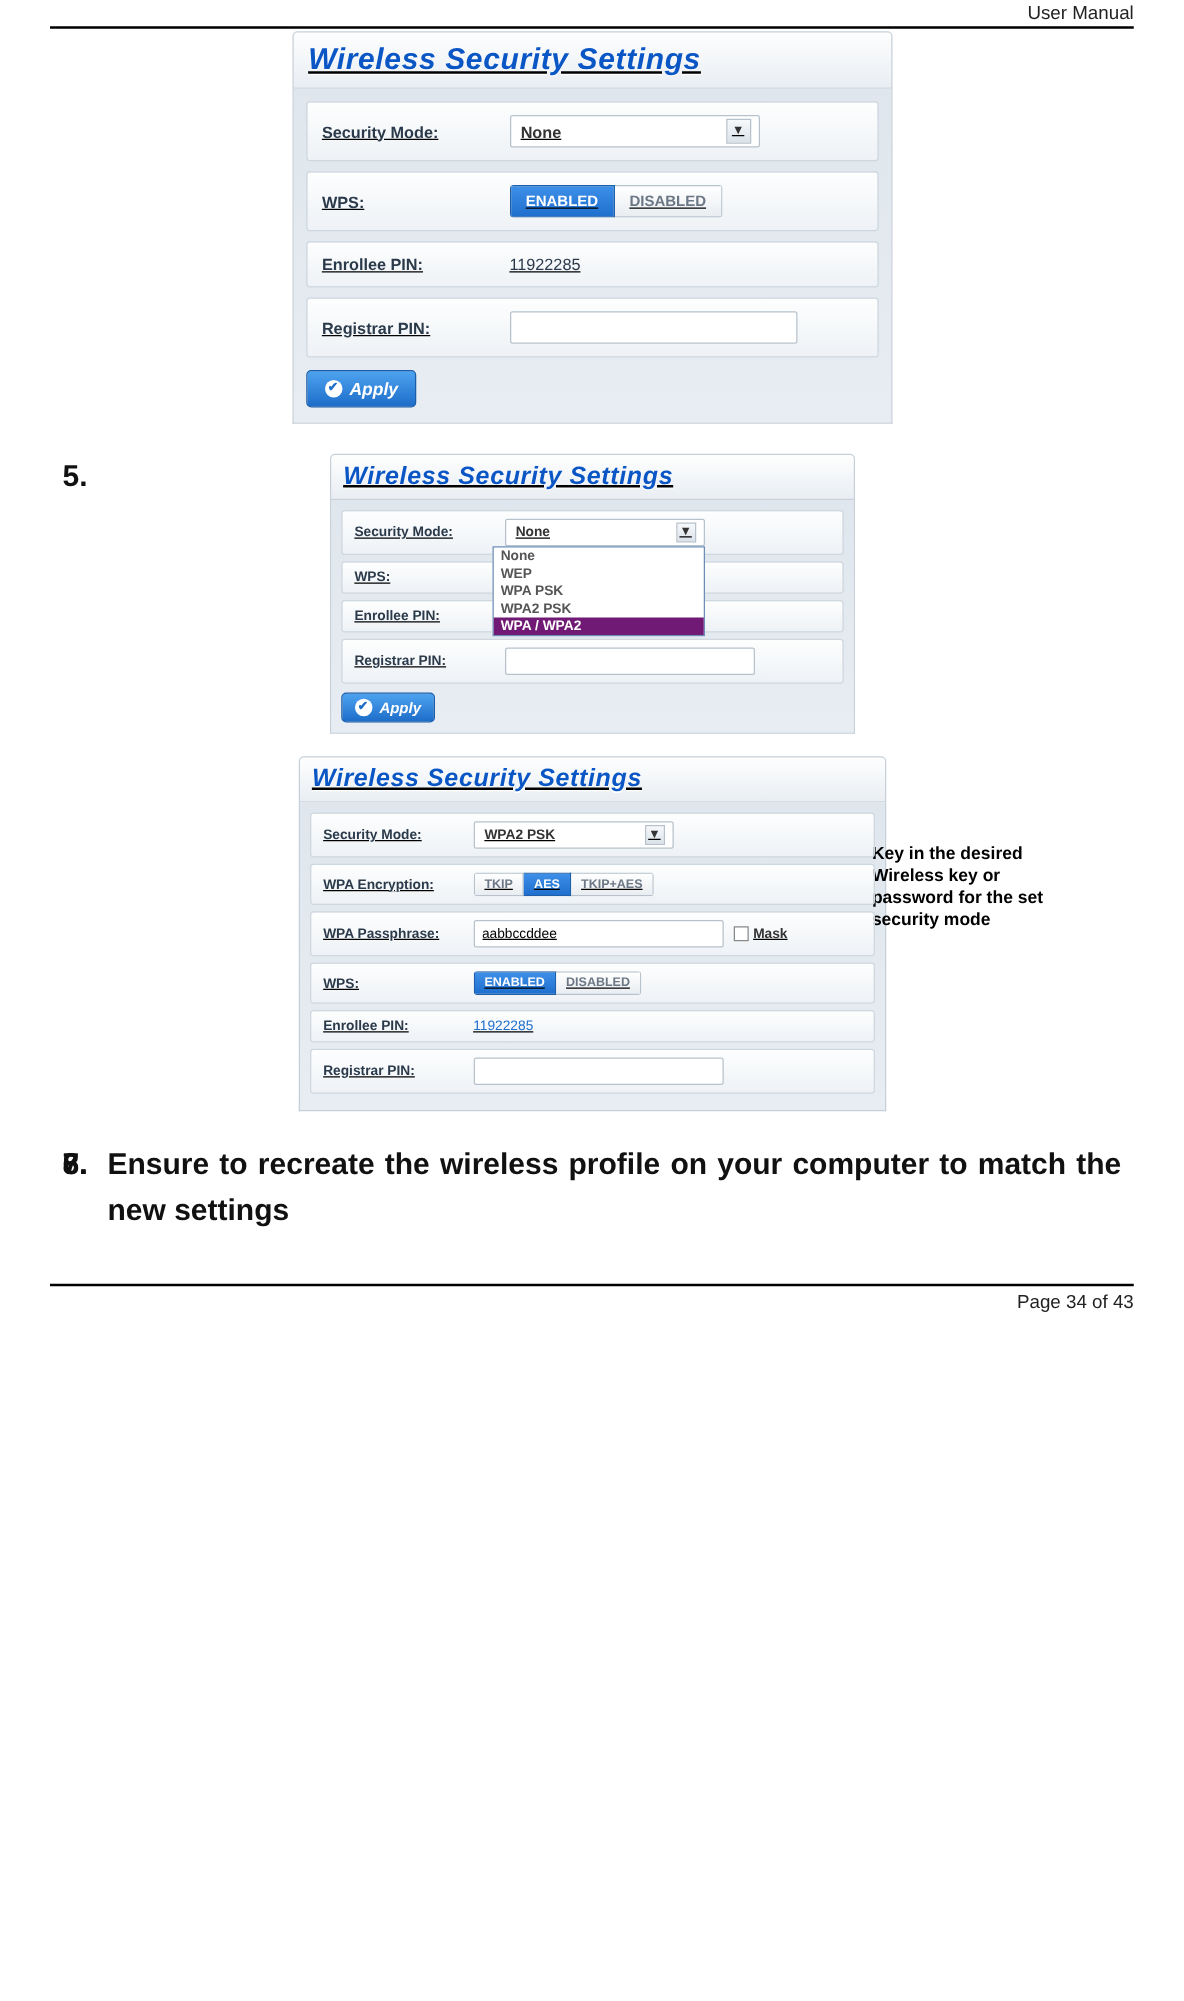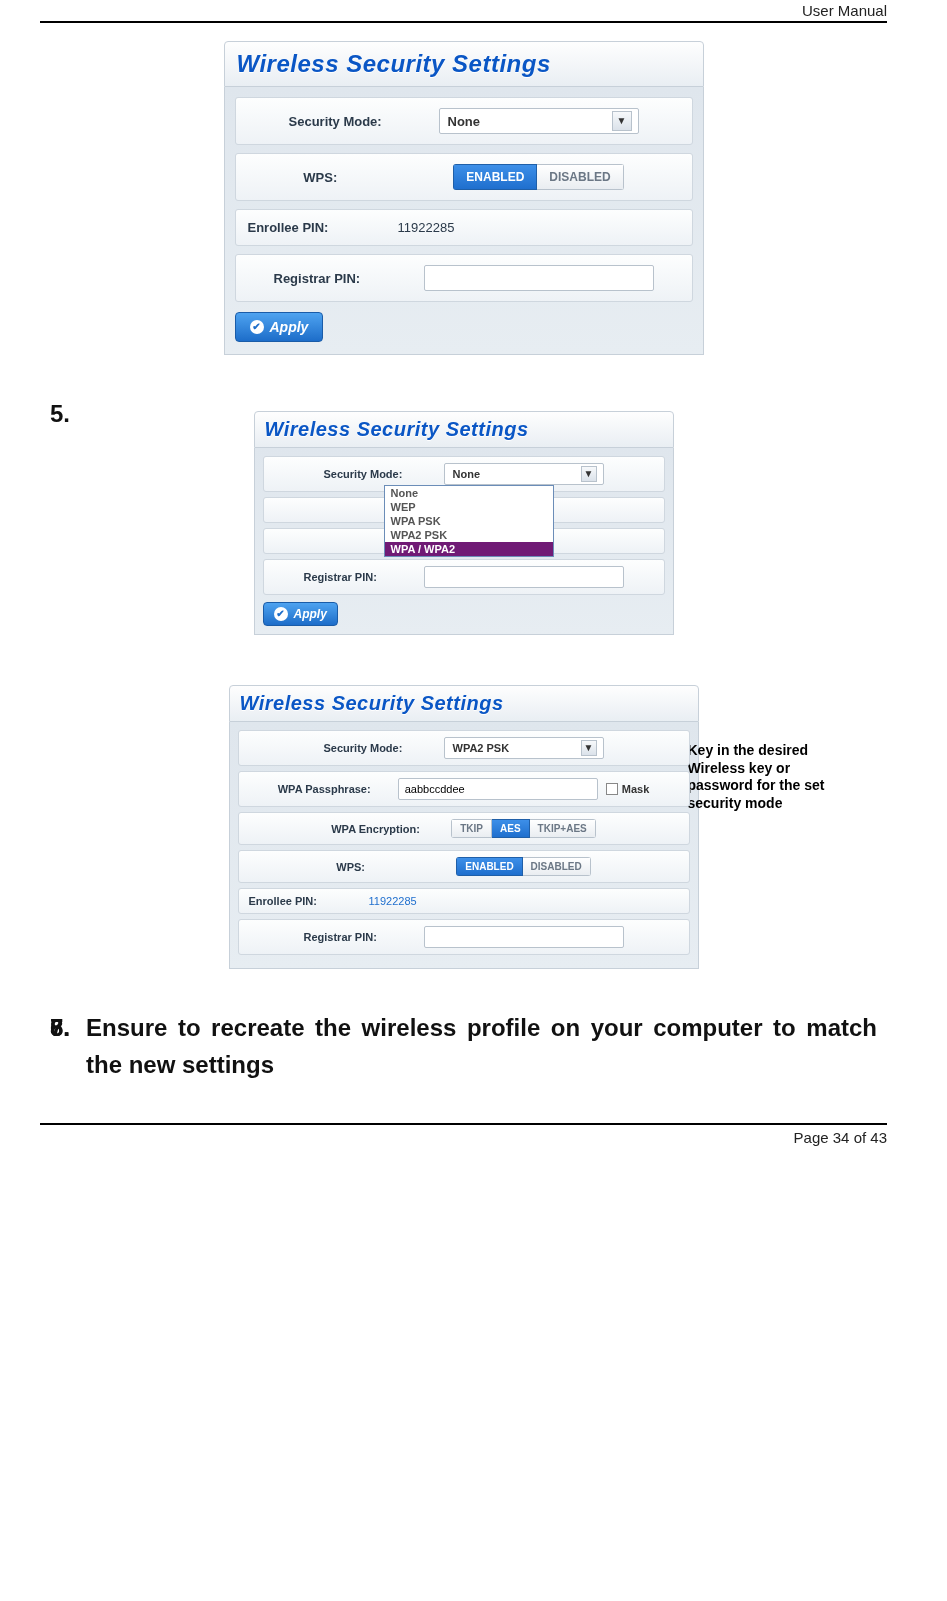--- a/index.html
+++ b/index.html
@@ -1,38 +1,38 @@
 <!DOCTYPE html>
 <html><head>
 <meta charset="utf-8">
 <style>
   * { box-sizing: border-box; margin: 0; padding: 0; }
   html, body { width: 947px; background: #fff; font-family: Arial, sans-serif; }
   .page {
     width: 947px;
-    padding: 0 60px 0 40px;
+    padding: 0 40px 0 40px;
     position: relative;
   }
   .header-label {
     text-align: right;
     font-size: 15px;
     color: #222;
     padding: 2px 0 2px 0;
   }
   .hr-top { border: none; border-top: 2px solid #000; margin-bottom: 2px; }
   .hr-bottom { border: none; border-top: 2px solid #000; margin-top: 40px; }
   .footer-label {
     text-align: right;
     font-size: 15px;
     color: #222;
     padding: 4px 0 10px 0;
   }
 
   
-  .panel-wrap { margin: 16px auto; width: 480px; }
+  .panel-wrap { margin: 0 auto; width: 480px; text-decoration: underline; }
   .panel-wrap.wide { width: 520px; position: relative; }
   .title-bar {
     background: linear-gradient(#fefefe, #e9eef3);
     border: 1px solid #c7d0d9;
     border-radius: 4px 4px 0 0;
     padding: 8px 12px;
     color: #0a56c5;
     font-weight: bold;
     font-size: 24px;
     font-style: italic;
@@ -51,21 +51,20 @@
     border: 1px solid #cfd7df;
     border-radius: 3px;
     padding: 10px 12px;
     margin-bottom: 8px;
     display: flex;
     align-items: center;
     font-size: 13px;
     color: #2b3a4a;
     font-weight: bold;
     position: relative;
-    justify-content: center;
   }
   .row.compact { padding: 6px 10px; margin-bottom: 5px; font-size: 11px; }
   .row-label { width: 150px; flex: 0 0 150px; }
   .row.compact .row-label { width: 120px; flex: 0 0 120px; }
   .row-val { flex: 1; font-weight: normal; color: #2b3a4a; }
 
   .select-box {
     display: inline-flex;
     align-items: center;
     justify-content: space-between;
@@ -176,21 +175,21 @@
   }
   ol.steps li .num {
     position: absolute;
     left: 0;
     top: 0;
   }
 
   .annotation {
     position: absolute;
     right: -160px;
-    top: 20px;
+    top: 32px;
     width: 170px;
     font-size: 14px;
     color: #000;
     font-weight: bold;
     line-height: 1.25;
   }
   .mask-wrap {
     display: inline-flex; align-items: center; gap: 4px;
     font-size: 11px; font-weight: bold; color: #333;
     margin-left: 8px;
@@ -290,35 +289,35 @@
 
         <div class="row compact">
           <div class="row-label">Security Mode:</div>
           <div class="select-box small">
             <span>WPA2 PSK</span>
             <span class="caret" style="width:16px;height:16px;line-height:14px">▼</span>
           </div>
         </div>
 
         <div class="row compact">
+          <div class="row-label">WPA Encryption:</div>
+          <div class="toggle-group">
+            <div class="toggle-btn small">TKIP</div>
+            <div class="toggle-btn small active">AES</div>
+            <div class="toggle-btn small">TKIP+AES</div>
+          </div>
+        </div>
+
+        <div class="row compact">
           <div class="row-label">WPA Passphrase:</div>
           <input class="text-input small" value="aabbccddee" style="">
           <span class="mask-wrap">
             <span class="mask-box"></span>
             <span>Mask</span>
           </span>
-        </div>
-
-        <div class="row compact">
-          <div class="row-label">WPA Encryption:</div>
-          <div class="toggle-group">
-            <div class="toggle-btn small">TKIP</div>
-            <div class="toggle-btn small active">AES</div>
-            <div class="toggle-btn small">TKIP+AES</div>
-          </div>
         </div>
 
         <div class="row compact">
           <div class="row-label">WPS:</div>
           <div class="toggle-group">
             <div class="toggle-btn small active">ENABLED</div>
             <div class="toggle-btn small">DISABLED</div>
           </div>
         </div>
 

